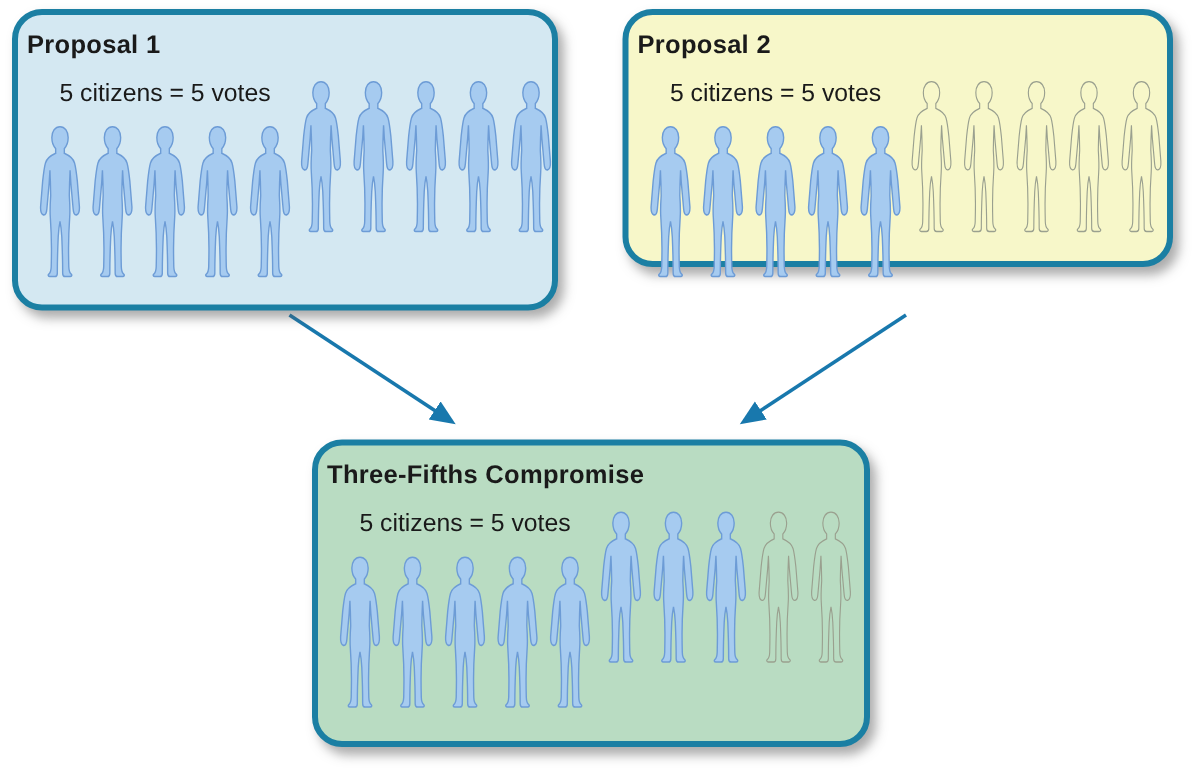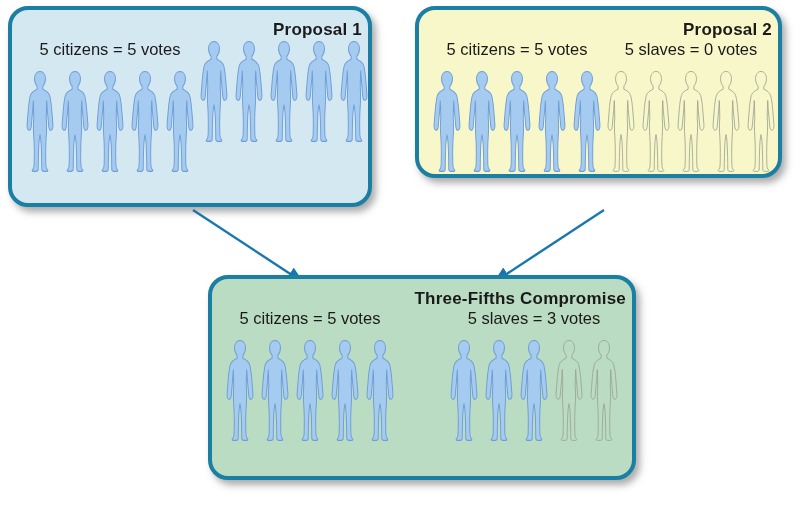--- a/index.html
+++ b/index.html
@@ -23,31 +23,32 @@
   .box {
     position: absolute;
     box-sizing: border-box;
     border: 4px solid #1b7fa3;
     border-radius: 20px;
     box-shadow: 4px 5px 7px rgba(90,90,90,0.5);
     padding: 8px 6px 6px 6px;
   }
   #box-proposal1 { left: 8px;   top: 6px;   width: 364px; height: 201px; background: #d4e8f2; }
   #box-proposal2 { left: 415px; top: 6px;   width: 367px; height: 172px; background: #f7f7c9; }
-  #box-compromise{ left: 208px; top: 275px; width: 428px; height: 205px; background: #b9dcc2; }
+  #box-compromise{ left: 208px; top: 293px; width: 372px; height: 205px; background: #b9dcc2; }
   .box-title {
-    text-align: right;
+    text-align: left;
     font-weight: bold;
     font-size: 17px;
     margin-top: 2px;
     letter-spacing: 0.2px;
   }
   .groups {
     display: flex;
     justify-content: space-between;
+    margin-top: 13px;
     padding: 0 5px;
   }
   .group {
     display: flex;
     flex-direction: column;
     align-items: center;
     gap: 11px;
   }
   .group-label { font-size: 16.5px; white-space: nowrap; }
   .figures { display: flex; gap: 1px; align-items: flex-end; }
@@ -132,21 +133,20 @@
             </svg>
             <svg class="person filled" viewBox="0 0 40 106" preserveAspectRatio="none">
               <path d="M20 1.5 C16.2 1.5 13.6 4.6 13.6 9 C13.6 12.2 14.8 14.9 16.6 16.5 L16.6 19.8 C13 21.2 9.8 23 8.6 26.4 C7.6 29.4 7 34 6.4 38.8 L4.8 56.2 C4.6 59.4 5.3 61.6 7 62 C8.8 62.3 9.5 60.2 9.7 57.9 L11.5 40.2 L12.1 31.4 C12.4 37 12.6 43 12.7 48.6 C12.3 54 12 59 12.4 63.6 C12.9 70 13.3 78 13.3 85 C13.3 90 13.2 94 13.1 97.6 C13 100.5 12.4 101.8 11.2 102.6 C10.4 103.2 10.8 104.3 12 104.3 L16 104.3 C17.3 104.3 17.9 103.5 17.9 102 C17.9 95 18.2 85 18.6 77 C18.9 72 19.3 69.5 20 66.5 C20.7 69.5 21.1 72 21.4 77 C21.8 85 22.1 95 22.1 102 C22.1 103.5 22.7 104.3 24 104.3 L28 104.3 C29.2 104.3 29.6 103.2 28.8 102.6 C27.6 101.8 27 100.5 26.9 97.6 C26.8 94 26.7 90 26.7 85 C26.7 78 27.1 70 27.6 63.6 C28 59 27.7 54 27.3 48.6 C27.4 43 27.6 37 27.9 31.4 L28.5 40.2 L30.3 57.9 C30.5 60.2 31.2 62.3 33 62 C34.7 61.6 35.4 59.4 35.2 56.2 L33.6 38.8 C33 34 32.4 29.4 31.4 26.4 C30.2 23 27 21.2 23.4 19.8 L23.4 16.5 C25.2 14.9 26.4 12.2 26.4 9 C26.4 4.6 23.8 1.5 20 1.5 Z"></path>
             </svg>
             <svg class="person filled" viewBox="0 0 40 106" preserveAspectRatio="none">
               <path d="M20 1.5 C16.2 1.5 13.6 4.6 13.6 9 C13.6 12.2 14.8 14.9 16.6 16.5 L16.6 19.8 C13 21.2 9.8 23 8.6 26.4 C7.6 29.4 7 34 6.4 38.8 L4.8 56.2 C4.6 59.4 5.3 61.6 7 62 C8.8 62.3 9.5 60.2 9.7 57.9 L11.5 40.2 L12.1 31.4 C12.4 37 12.6 43 12.7 48.6 C12.3 54 12 59 12.4 63.6 C12.9 70 13.3 78 13.3 85 C13.3 90 13.2 94 13.1 97.6 C13 100.5 12.4 101.8 11.2 102.6 C10.4 103.2 10.8 104.3 12 104.3 L16 104.3 C17.3 104.3 17.9 103.5 17.9 102 C17.9 95 18.2 85 18.6 77 C18.9 72 19.3 69.5 20 66.5 C20.7 69.5 21.1 72 21.4 77 C21.8 85 22.1 95 22.1 102 C22.1 103.5 22.7 104.3 24 104.3 L28 104.3 C29.2 104.3 29.6 103.2 28.8 102.6 C27.6 101.8 27 100.5 26.9 97.6 C26.8 94 26.7 90 26.7 85 C26.7 78 27.1 70 27.6 63.6 C28 59 27.7 54 27.3 48.6 C27.4 43 27.6 37 27.9 31.4 L28.5 40.2 L30.3 57.9 C30.5 60.2 31.2 62.3 33 62 C34.7 61.6 35.4 59.4 35.2 56.2 L33.6 38.8 C33 34 32.4 29.4 31.4 26.4 C30.2 23 27 21.2 23.4 19.8 L23.4 16.5 C25.2 14.9 26.4 12.2 26.4 9 C26.4 4.6 23.8 1.5 20 1.5 Z"></path>
             </svg>
           </div>
       </div>
       <div class="group">
-        <div class="group-label">5 slaves = 0 votes</div>
         <div class="figures">
             <svg class="person outline" viewBox="0 0 40 106" preserveAspectRatio="none">
               <path d="M20 1.5 C16.2 1.5 13.6 4.6 13.6 9 C13.6 12.2 14.8 14.9 16.6 16.5 L16.6 19.8 C13 21.2 9.8 23 8.6 26.4 C7.6 29.4 7 34 6.4 38.8 L4.8 56.2 C4.6 59.4 5.3 61.6 7 62 C8.8 62.3 9.5 60.2 9.7 57.9 L11.5 40.2 L12.1 31.4 C12.4 37 12.6 43 12.7 48.6 C12.3 54 12 59 12.4 63.6 C12.9 70 13.3 78 13.3 85 C13.3 90 13.2 94 13.1 97.6 C13 100.5 12.4 101.8 11.2 102.6 C10.4 103.2 10.8 104.3 12 104.3 L16 104.3 C17.3 104.3 17.9 103.5 17.9 102 C17.9 95 18.2 85 18.6 77 C18.9 72 19.3 69.5 20 66.5 C20.7 69.5 21.1 72 21.4 77 C21.8 85 22.1 95 22.1 102 C22.1 103.5 22.7 104.3 24 104.3 L28 104.3 C29.2 104.3 29.6 103.2 28.8 102.6 C27.6 101.8 27 100.5 26.9 97.6 C26.8 94 26.7 90 26.7 85 C26.7 78 27.1 70 27.6 63.6 C28 59 27.7 54 27.3 48.6 C27.4 43 27.6 37 27.9 31.4 L28.5 40.2 L30.3 57.9 C30.5 60.2 31.2 62.3 33 62 C34.7 61.6 35.4 59.4 35.2 56.2 L33.6 38.8 C33 34 32.4 29.4 31.4 26.4 C30.2 23 27 21.2 23.4 19.8 L23.4 16.5 C25.2 14.9 26.4 12.2 26.4 9 C26.4 4.6 23.8 1.5 20 1.5 Z"></path>
             </svg>
             <svg class="person outline" viewBox="0 0 40 106" preserveAspectRatio="none">
               <path d="M20 1.5 C16.2 1.5 13.6 4.6 13.6 9 C13.6 12.2 14.8 14.9 16.6 16.5 L16.6 19.8 C13 21.2 9.8 23 8.6 26.4 C7.6 29.4 7 34 6.4 38.8 L4.8 56.2 C4.6 59.4 5.3 61.6 7 62 C8.8 62.3 9.5 60.2 9.7 57.9 L11.5 40.2 L12.1 31.4 C12.4 37 12.6 43 12.7 48.6 C12.3 54 12 59 12.4 63.6 C12.9 70 13.3 78 13.3 85 C13.3 90 13.2 94 13.1 97.6 C13 100.5 12.4 101.8 11.2 102.6 C10.4 103.2 10.8 104.3 12 104.3 L16 104.3 C17.3 104.3 17.9 103.5 17.9 102 C17.9 95 18.2 85 18.6 77 C18.9 72 19.3 69.5 20 66.5 C20.7 69.5 21.1 72 21.4 77 C21.8 85 22.1 95 22.1 102 C22.1 103.5 22.7 104.3 24 104.3 L28 104.3 C29.2 104.3 29.6 103.2 28.8 102.6 C27.6 101.8 27 100.5 26.9 97.6 C26.8 94 26.7 90 26.7 85 C26.7 78 27.1 70 27.6 63.6 C28 59 27.7 54 27.3 48.6 C27.4 43 27.6 37 27.9 31.4 L28.5 40.2 L30.3 57.9 C30.5 60.2 31.2 62.3 33 62 C34.7 61.6 35.4 59.4 35.2 56.2 L33.6 38.8 C33 34 32.4 29.4 31.4 26.4 C30.2 23 27 21.2 23.4 19.8 L23.4 16.5 C25.2 14.9 26.4 12.2 26.4 9 C26.4 4.6 23.8 1.5 20 1.5 Z"></path>
             </svg>
             <svg class="person outline" viewBox="0 0 40 106" preserveAspectRatio="none">
               <path d="M20 1.5 C16.2 1.5 13.6 4.6 13.6 9 C13.6 12.2 14.8 14.9 16.6 16.5 L16.6 19.8 C13 21.2 9.8 23 8.6 26.4 C7.6 29.4 7 34 6.4 38.8 L4.8 56.2 C4.6 59.4 5.3 61.6 7 62 C8.8 62.3 9.5 60.2 9.7 57.9 L11.5 40.2 L12.1 31.4 C12.4 37 12.6 43 12.7 48.6 C12.3 54 12 59 12.4 63.6 C12.9 70 13.3 78 13.3 85 C13.3 90 13.2 94 13.1 97.6 C13 100.5 12.4 101.8 11.2 102.6 C10.4 103.2 10.8 104.3 12 104.3 L16 104.3 C17.3 104.3 17.9 103.5 17.9 102 C17.9 95 18.2 85 18.6 77 C18.9 72 19.3 69.5 20 66.5 C20.7 69.5 21.1 72 21.4 77 C21.8 85 22.1 95 22.1 102 C22.1 103.5 22.7 104.3 24 104.3 L28 104.3 C29.2 104.3 29.6 103.2 28.8 102.6 C27.6 101.8 27 100.5 26.9 97.6 C26.8 94 26.7 90 26.7 85 C26.7 78 27.1 70 27.6 63.6 C28 59 27.7 54 27.3 48.6 C27.4 43 27.6 37 27.9 31.4 L28.5 40.2 L30.3 57.9 C30.5 60.2 31.2 62.3 33 62 C34.7 61.6 35.4 59.4 35.2 56.2 L33.6 38.8 C33 34 32.4 29.4 31.4 26.4 C30.2 23 27 21.2 23.4 19.8 L23.4 16.5 C25.2 14.9 26.4 12.2 26.4 9 C26.4 4.6 23.8 1.5 20 1.5 Z"></path>
             </svg>
@@ -178,21 +178,20 @@
             </svg>
             <svg class="person filled" viewBox="0 0 40 106" preserveAspectRatio="none">
               <path d="M20 1.5 C16.2 1.5 13.6 4.6 13.6 9 C13.6 12.2 14.8 14.9 16.6 16.5 L16.6 19.8 C13 21.2 9.8 23 8.6 26.4 C7.6 29.4 7 34 6.4 38.8 L4.8 56.2 C4.6 59.4 5.3 61.6 7 62 C8.8 62.3 9.5 60.2 9.7 57.9 L11.5 40.2 L12.1 31.4 C12.4 37 12.6 43 12.7 48.6 C12.3 54 12 59 12.4 63.6 C12.9 70 13.3 78 13.3 85 C13.3 90 13.2 94 13.1 97.6 C13 100.5 12.4 101.8 11.2 102.6 C10.4 103.2 10.8 104.3 12 104.3 L16 104.3 C17.3 104.3 17.9 103.5 17.9 102 C17.9 95 18.2 85 18.6 77 C18.9 72 19.3 69.5 20 66.5 C20.7 69.5 21.1 72 21.4 77 C21.8 85 22.1 95 22.1 102 C22.1 103.5 22.7 104.3 24 104.3 L28 104.3 C29.2 104.3 29.6 103.2 28.8 102.6 C27.6 101.8 27 100.5 26.9 97.6 C26.8 94 26.7 90 26.7 85 C26.7 78 27.1 70 27.6 63.6 C28 59 27.7 54 27.3 48.6 C27.4 43 27.6 37 27.9 31.4 L28.5 40.2 L30.3 57.9 C30.5 60.2 31.2 62.3 33 62 C34.7 61.6 35.4 59.4 35.2 56.2 L33.6 38.8 C33 34 32.4 29.4 31.4 26.4 C30.2 23 27 21.2 23.4 19.8 L23.4 16.5 C25.2 14.9 26.4 12.2 26.4 9 C26.4 4.6 23.8 1.5 20 1.5 Z"></path>
             </svg>
             <svg class="person filled" viewBox="0 0 40 106" preserveAspectRatio="none">
               <path d="M20 1.5 C16.2 1.5 13.6 4.6 13.6 9 C13.6 12.2 14.8 14.9 16.6 16.5 L16.6 19.8 C13 21.2 9.8 23 8.6 26.4 C7.6 29.4 7 34 6.4 38.8 L4.8 56.2 C4.6 59.4 5.3 61.6 7 62 C8.8 62.3 9.5 60.2 9.7 57.9 L11.5 40.2 L12.1 31.4 C12.4 37 12.6 43 12.7 48.6 C12.3 54 12 59 12.4 63.6 C12.9 70 13.3 78 13.3 85 C13.3 90 13.2 94 13.1 97.6 C13 100.5 12.4 101.8 11.2 102.6 C10.4 103.2 10.8 104.3 12 104.3 L16 104.3 C17.3 104.3 17.9 103.5 17.9 102 C17.9 95 18.2 85 18.6 77 C18.9 72 19.3 69.5 20 66.5 C20.7 69.5 21.1 72 21.4 77 C21.8 85 22.1 95 22.1 102 C22.1 103.5 22.7 104.3 24 104.3 L28 104.3 C29.2 104.3 29.6 103.2 28.8 102.6 C27.6 101.8 27 100.5 26.9 97.6 C26.8 94 26.7 90 26.7 85 C26.7 78 27.1 70 27.6 63.6 C28 59 27.7 54 27.3 48.6 C27.4 43 27.6 37 27.9 31.4 L28.5 40.2 L30.3 57.9 C30.5 60.2 31.2 62.3 33 62 C34.7 61.6 35.4 59.4 35.2 56.2 L33.6 38.8 C33 34 32.4 29.4 31.4 26.4 C30.2 23 27 21.2 23.4 19.8 L23.4 16.5 C25.2 14.9 26.4 12.2 26.4 9 C26.4 4.6 23.8 1.5 20 1.5 Z"></path>
             </svg>
           </div>
       </div>
       <div class="group">
-        <div class="group-label">5 slaves = 3 votes</div>
         <div class="figures">
             <svg class="person filled" viewBox="0 0 40 106" preserveAspectRatio="none">
               <path d="M20 1.5 C16.2 1.5 13.6 4.6 13.6 9 C13.6 12.2 14.8 14.9 16.6 16.5 L16.6 19.8 C13 21.2 9.8 23 8.6 26.4 C7.6 29.4 7 34 6.4 38.8 L4.8 56.2 C4.6 59.4 5.3 61.6 7 62 C8.8 62.3 9.5 60.2 9.7 57.9 L11.5 40.2 L12.1 31.4 C12.4 37 12.6 43 12.7 48.6 C12.3 54 12 59 12.4 63.6 C12.9 70 13.3 78 13.3 85 C13.3 90 13.2 94 13.1 97.6 C13 100.5 12.4 101.8 11.2 102.6 C10.4 103.2 10.8 104.3 12 104.3 L16 104.3 C17.3 104.3 17.9 103.5 17.9 102 C17.9 95 18.2 85 18.6 77 C18.9 72 19.3 69.5 20 66.5 C20.7 69.5 21.1 72 21.4 77 C21.8 85 22.1 95 22.1 102 C22.1 103.5 22.7 104.3 24 104.3 L28 104.3 C29.2 104.3 29.6 103.2 28.8 102.6 C27.6 101.8 27 100.5 26.9 97.6 C26.8 94 26.7 90 26.7 85 C26.7 78 27.1 70 27.6 63.6 C28 59 27.7 54 27.3 48.6 C27.4 43 27.6 37 27.9 31.4 L28.5 40.2 L30.3 57.9 C30.5 60.2 31.2 62.3 33 62 C34.7 61.6 35.4 59.4 35.2 56.2 L33.6 38.8 C33 34 32.4 29.4 31.4 26.4 C30.2 23 27 21.2 23.4 19.8 L23.4 16.5 C25.2 14.9 26.4 12.2 26.4 9 C26.4 4.6 23.8 1.5 20 1.5 Z"></path>
             </svg>
             <svg class="person filled" viewBox="0 0 40 106" preserveAspectRatio="none">
               <path d="M20 1.5 C16.2 1.5 13.6 4.6 13.6 9 C13.6 12.2 14.8 14.9 16.6 16.5 L16.6 19.8 C13 21.2 9.8 23 8.6 26.4 C7.6 29.4 7 34 6.4 38.8 L4.8 56.2 C4.6 59.4 5.3 61.6 7 62 C8.8 62.3 9.5 60.2 9.7 57.9 L11.5 40.2 L12.1 31.4 C12.4 37 12.6 43 12.7 48.6 C12.3 54 12 59 12.4 63.6 C12.9 70 13.3 78 13.3 85 C13.3 90 13.2 94 13.1 97.6 C13 100.5 12.4 101.8 11.2 102.6 C10.4 103.2 10.8 104.3 12 104.3 L16 104.3 C17.3 104.3 17.9 103.5 17.9 102 C17.9 95 18.2 85 18.6 77 C18.9 72 19.3 69.5 20 66.5 C20.7 69.5 21.1 72 21.4 77 C21.8 85 22.1 95 22.1 102 C22.1 103.5 22.7 104.3 24 104.3 L28 104.3 C29.2 104.3 29.6 103.2 28.8 102.6 C27.6 101.8 27 100.5 26.9 97.6 C26.8 94 26.7 90 26.7 85 C26.7 78 27.1 70 27.6 63.6 C28 59 27.7 54 27.3 48.6 C27.4 43 27.6 37 27.9 31.4 L28.5 40.2 L30.3 57.9 C30.5 60.2 31.2 62.3 33 62 C34.7 61.6 35.4 59.4 35.2 56.2 L33.6 38.8 C33 34 32.4 29.4 31.4 26.4 C30.2 23 27 21.2 23.4 19.8 L23.4 16.5 C25.2 14.9 26.4 12.2 26.4 9 C26.4 4.6 23.8 1.5 20 1.5 Z"></path>
             </svg>
             <svg class="person filled" viewBox="0 0 40 106" preserveAspectRatio="none">
               <path d="M20 1.5 C16.2 1.5 13.6 4.6 13.6 9 C13.6 12.2 14.8 14.9 16.6 16.5 L16.6 19.8 C13 21.2 9.8 23 8.6 26.4 C7.6 29.4 7 34 6.4 38.8 L4.8 56.2 C4.6 59.4 5.3 61.6 7 62 C8.8 62.3 9.5 60.2 9.7 57.9 L11.5 40.2 L12.1 31.4 C12.4 37 12.6 43 12.7 48.6 C12.3 54 12 59 12.4 63.6 C12.9 70 13.3 78 13.3 85 C13.3 90 13.2 94 13.1 97.6 C13 100.5 12.4 101.8 11.2 102.6 C10.4 103.2 10.8 104.3 12 104.3 L16 104.3 C17.3 104.3 17.9 103.5 17.9 102 C17.9 95 18.2 85 18.6 77 C18.9 72 19.3 69.5 20 66.5 C20.7 69.5 21.1 72 21.4 77 C21.8 85 22.1 95 22.1 102 C22.1 103.5 22.7 104.3 24 104.3 L28 104.3 C29.2 104.3 29.6 103.2 28.8 102.6 C27.6 101.8 27 100.5 26.9 97.6 C26.8 94 26.7 90 26.7 85 C26.7 78 27.1 70 27.6 63.6 C28 59 27.7 54 27.3 48.6 C27.4 43 27.6 37 27.9 31.4 L28.5 40.2 L30.3 57.9 C30.5 60.2 31.2 62.3 33 62 C34.7 61.6 35.4 59.4 35.2 56.2 L33.6 38.8 C33 34 32.4 29.4 31.4 26.4 C30.2 23 27 21.2 23.4 19.8 L23.4 16.5 C25.2 14.9 26.4 12.2 26.4 9 C26.4 4.6 23.8 1.5 20 1.5 Z"></path>
             </svg>

